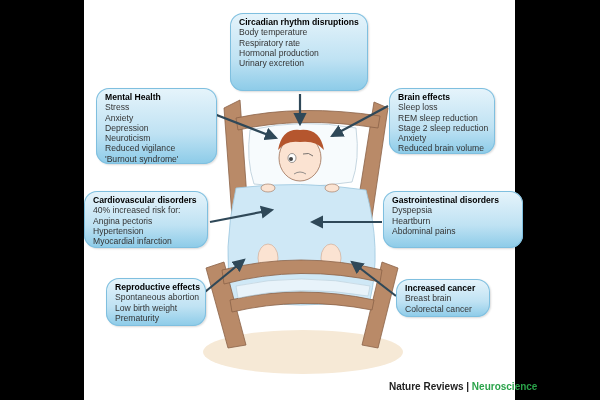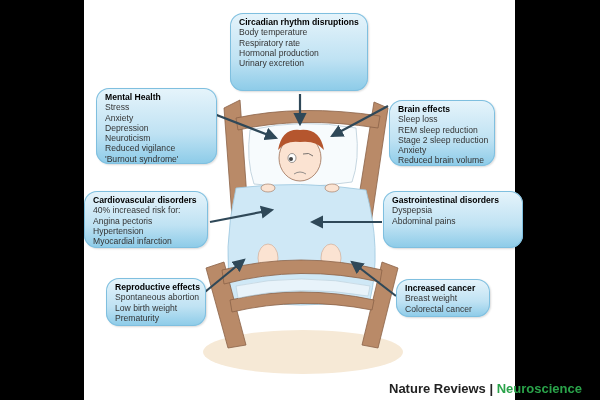--- a/index.html
+++ b/index.html
@@ -6,21 +6,21 @@
   body { width:600px; height:400px; background:#000; position:relative; overflow:hidden;
          font-family:"Liberation Sans", sans-serif; }
   .panel { position:absolute; left:84px; top:0; width:431px; height:400px; background:#fff; }
   .box { position:absolute; box-sizing:border-box; border-radius:13px;
          background:linear-gradient(180deg,#e6f4fb 0%,#bfe2f3 60%,#8ccbe8 100%);
          box-shadow:0 0 0 1px #7fbfdf inset, 1px 1px 2px rgba(0,0,0,0.15);
          padding:4px 6px 4px 9px; font-size:8.6px; line-height:10.3px; color:#222; }
   .box .t { font-weight:bold; color:#000; }
   .box .i { color:#333; }
   svg.scene { position:absolute; left:0; top:0; width:600px; height:400px; }
-  .footer { position:absolute; left:389px; top:381px; font-size:13px; font-weight:bold; color:#222; white-space:nowrap; }
+  .footer { position:absolute; left:389px; top:381px; font-size:10px; font-weight:bold; color:#222; white-space:nowrap; }
   .footer .acc { color:#2aa34a; }
 </style>
 </head>
 <body>
 
 <div class="panel"></div>
 
 <svg class="scene" viewBox="0 0 600 400">
 
   <ellipse cx="303" cy="352" rx="100" ry="22" fill="#f6e9d6"></ellipse>
@@ -89,51 +89,52 @@
 <div class="box" style="left:96px;top:88px;width:121px;height:76px;">
   <div class="t">Mental Health</div>
   <div class="i">Stress</div>
   <div class="i">Anxiety</div>
   <div class="i">Depression</div>
   <div class="i">Neuroticism</div>
   <div class="i">Reduced vigilance</div>
   <div class="i">'Burnout syndrome'</div>
 </div>
 
-<div class="box" style="left:389px;top:88px;width:106px;height:66px;margin-top:12px;">
+<div class="box" style="left:389px;top:88px;width:106px;height:66px;">
   <div class="t">Brain effects</div>
   <div class="i">Sleep loss</div>
   <div class="i">REM sleep reduction</div>
   <div class="i">Stage 2 sleep reduction</div>
   <div class="i">Anxiety</div>
   <div class="i">Reduced brain volume</div>
 </div>
 
 <div class="box" style="left:84px;top:191px;width:124px;height:57px;">
   <div class="t">Cardiovascular disorders</div>
   <div class="i">40% increased risk for:</div>
   <div class="i">Angina pectoris</div>
   <div class="i">Hypertension</div>
   <div class="i">Myocardial infarction</div>
 </div>
 
 <div class="box" style="left:383px;top:191px;width:140px;height:57px;">
   <div class="t">Gastrointestinal disorders</div>
   <div class="i">Dyspepsia</div>
+  <div class="i">Heartburn</div>
   <div class="i">Abdominal pains</div>
 </div>
 
 <div class="box" style="left:106px;top:278px;width:100px;height:48px;">
   <div class="t">Reproductive effects</div>
   <div class="i">Spontaneous abortion</div>
   <div class="i">Low birth weight</div>
   <div class="i">Prematurity</div>
 </div>
 
 <div class="box" style="left:396px;top:279px;width:94px;height:38px;">
   <div class="t">Increased cancer</div>
-  <div class="i">Breast weight</div>
+  <div class="i">Breast brain</div>
   <div class="i">Colorectal cancer</div>
 </div>
 
 <div class="footer">
   <span>Nature Reviews</span><span> | </span><span class="acc">Neuroscience</span>
 </div>
 
 </body></html>

